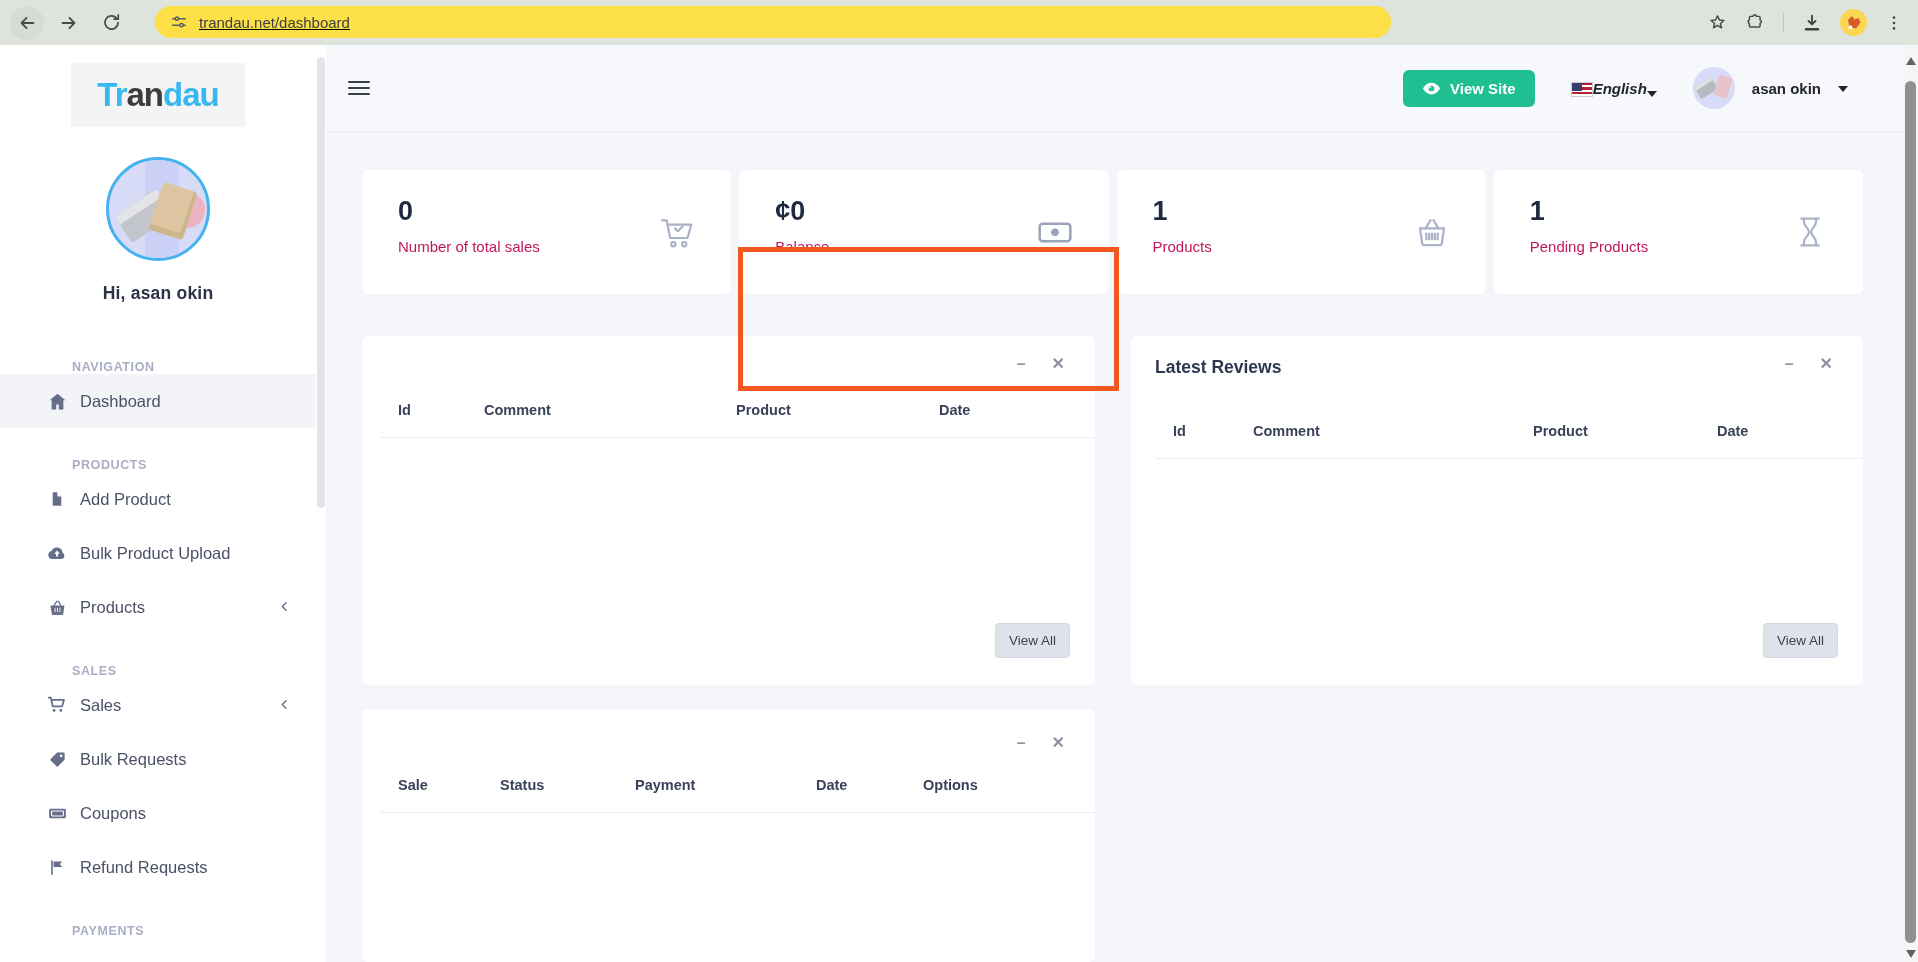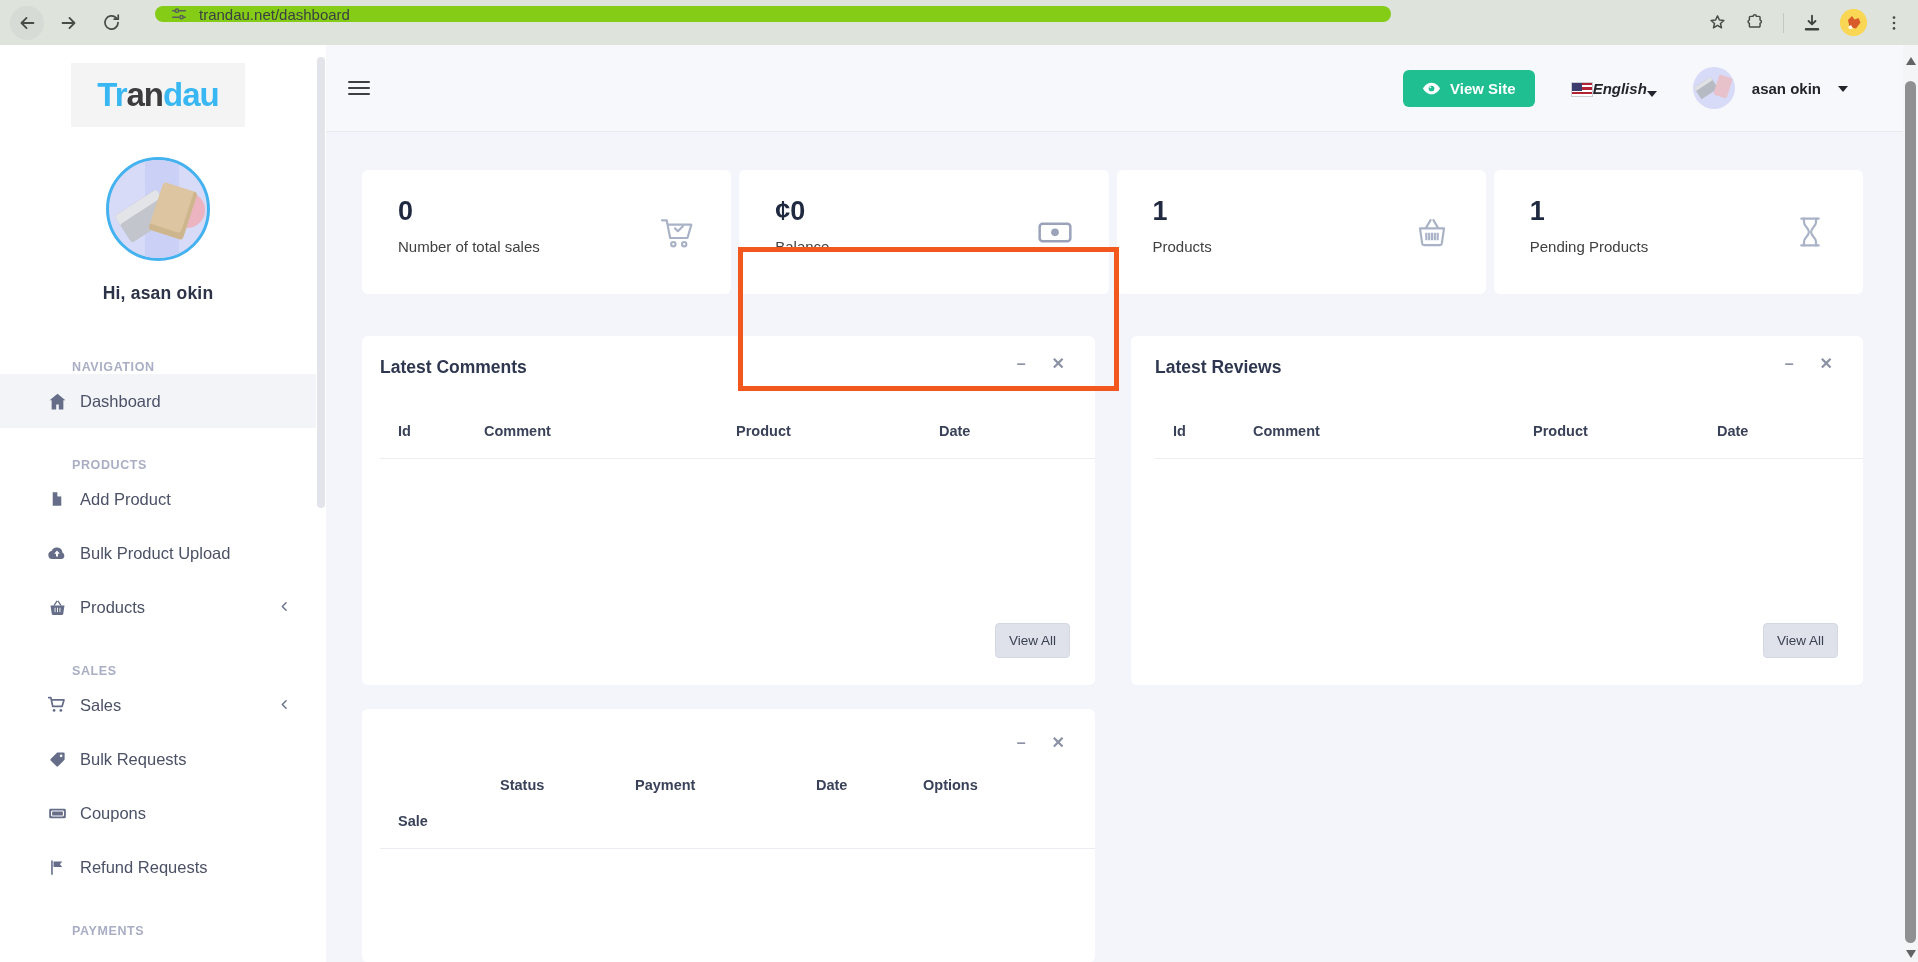--- a/index.html
+++ b/index.html
@@ -3,21 +3,21 @@
 <meta charset="utf-8">
 <style>
   * { margin:0; padding:0; box-sizing:border-box; }
   html,body { width:1918px; height:962px; overflow:hidden; }
   body { font-family:"Liberation Sans", sans-serif; background:#f4f5fa; }
 
   
   .browser-bar { height:45px; background:#dee3dc; display:flex; align-items:center; position:relative; }
   .nav-btn { width:34px; height:34px; border-radius:50%; display:flex; align-items:center; justify-content:center; margin-left:8px; cursor:pointer; }
   .nav-btn:first-child { margin-left:10px; background:#d6dcd5; }
-  .url-pill { position:absolute; left:155px; top:6px; width:1236px; height:16px; border-radius:17px; background:#84cc16; display:flex; align-items:center; padding:0 14px; }
+  .url-pill { position:absolute; left:155px; top:6px; width:1236px; height:32px; border-radius:17px; background:#fde047; display:flex; align-items:center; padding:0 14px;text-decoration:underline; }
   .url-text { font-size:15px; color:#3c4043; margin-left:10px; }
   .chrome-right { position:absolute; right:14px; top:0; height:45px; display:flex; align-items:center; gap:17px; }
   .chrome-sep { width:1px; height:20px; background:#c3c9c2; }
   .chrome-avatar { width:27px; height:27px; border-radius:50%; background:#f9d653; display:flex; align-items:center; justify-content:center; overflow:hidden; }
 
   
   .app { display:flex; height:917px; }
   .sidebar { width:316px; background:#ffffff; flex:none; overflow:hidden; position:relative; }
   .sidebar-scrollzone { width:10px; background:#fff; flex:none; position:relative; }
   .sidebar-thumb { position:absolute; top:12px; left:1px; width:8px; height:451px; background:#e3e4e9; border-radius:4px; }
@@ -57,21 +57,21 @@
   .user-chip { display:flex; align-items:center; gap:17px; cursor:pointer; }
   .user-avatar { width:42px; height:42px; border-radius:50%; background:#d7dbf8; position:relative; overflow:hidden; }
   .user-avatar .mini-a { position:absolute; left:3px; top:14px; width:20px; height:14px; background:#b6bac3; transform:rotate(-33deg); box-shadow:inset 0 4px 0 #dfe1e5; }
   .user-avatar .mini-b { position:absolute; right:5px; top:9px; width:14px; height:21px; background:#e7c2cb; border-radius:2px; transform:rotate(18deg); }
 
   .content { padding:38px 0 0 36px; position:relative; }
 
   .stats-row { display:flex; gap:8px; width:1501px; }
   .stat-card { flex:1; height:124px; background:#fff; border-radius:6px; position:relative; padding:26px 0 0 36px; }
   .stat-value { font-size:27px; font-weight:bold; color:#1f2940; }
-  .stat-label { margin-top:11px; font-size:15px; color:#404040; }
+  .stat-label { margin-top:11px; font-size:15px; color:#be185d; }
   .stat-icon { position:absolute; right:34px; top:42px; }
 
   .highlight-box { position:absolute; left:412px; top:115px; width:381px; height:144px; border:5px solid #f2571d; z-index:5; pointer-events:none; }
 
   .panels-row { margin-top:42px; display:flex; gap:36px; }
   .panel { background:#fff; border-radius:6px; position:relative; }
   .panel-title { font-size:17.5px; font-weight:bold; color:#2e374f; }
   .panel-controls { position:absolute; top:20px; display:flex; gap:26px; }
   .pc-right { right:30px; }
   .ctrl { font-size:16px; color:#8d93a6; cursor:pointer; line-height:1; font-weight:bold; }
@@ -81,21 +81,21 @@
 
   .panel.comments { width:733px; height:349px; padding:21px 0 0 18px; }
   .panel.reviews  { width:732px; height:349px; padding:21px 0 0 24px; }
   .panel.latest-sales { width:733px; height:253px; margin-top:24px; padding:26px 0 0 18px; }
 
   .comments .thead { margin-top:45px; padding-left:18px; }
   .comments .c1 { width:86px; } .comments .c2 { width:252px; } .comments .c3 { width:203px; }
   .reviews .thead { margin-top:45px; padding-left:18px; }
   .reviews .c1 { width:80px; } .reviews .c2 { width:280px; } .reviews .c3 { width:184px; }
   .latest-sales .thead { margin-top:42px; padding-left:18px; }
-  .latest-sales .s1 { width:102px;margin-top:36px; } .latest-sales .s2 { width:135px; } .latest-sales .s3 { width:181px; } .latest-sales .s4 { width:107px; }
+  .latest-sales .s1 { width:102px; } .latest-sales .s2 { width:135px; } .latest-sales .s3 { width:181px; } .latest-sales .s4 { width:107px; }
 
   
   .page-scrollbar { width:15px; flex:none; background:#f4f5f7; position:relative; }
   .ps-arrow-up { position:absolute; top:12px; left:2.5px; width:0; height:0; border-left:5px solid transparent; border-right:5px solid transparent; border-bottom:8px solid #606462; }
   .ps-thumb { position:absolute; top:36px; left:2px; width:11px; height:862px; background:#8f9092; border-radius:6px; }
   .ps-arrow-down { position:absolute; bottom:4px; left:2.5px; width:0; height:0; border-left:5px solid transparent; border-right:5px solid transparent; border-top:8px solid #606462; }
 
   svg { display:block; }
 </style>
 </head>
@@ -344,21 +344,20 @@
             <svg width="38" height="40" viewBox="0 0 24 24" fill="none" stroke="#a9b2c6" stroke-width="1.4" stroke-linecap="round">
               <path d="M6.5 3.5h11M6.5 20.5h11"></path>
               <path d="M8.2 3.5v2.2c0 3.1 3.1 3.5 3.1 6.3s-3.1 3.2-3.1 6.3v2.2M15.8 3.5v2.2c0 3.1-3.1 3.5-3.1 6.3s3.1 3.2 3.1 6.3v2.2"></path>
             </svg>
           </span>
         </div>
       </div>
 
       <div class="panels-row">
         <div class="panel comments">
-          <div class="panel-title">Latest Comments</div>
           <div class="panel-controls pc-right">
             <span class="ctrl">–</span>
             <span class="ctrl">✕</span>
           </div>
           <div class="thead">
             <span class="c1">Id</span>
             <span class="c2">Comment</span>
             <span class="c3">Product</span>
             <span class="c4">Date</span>
           </div>

